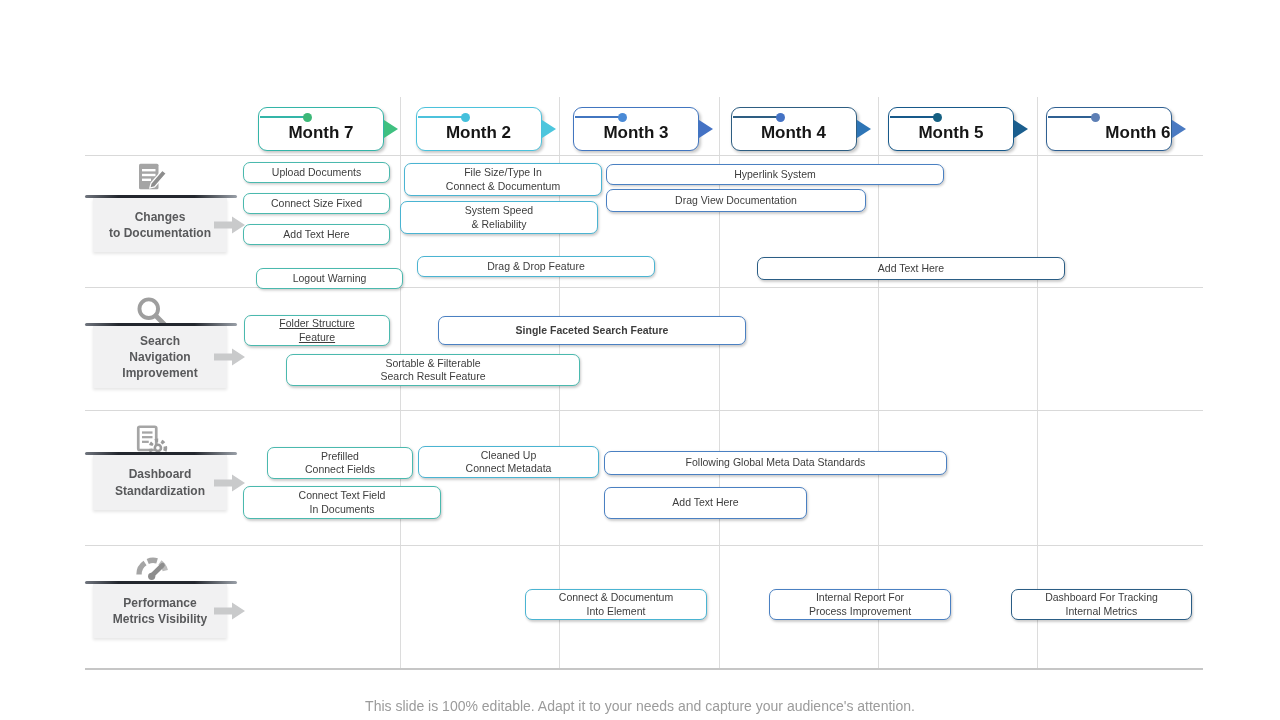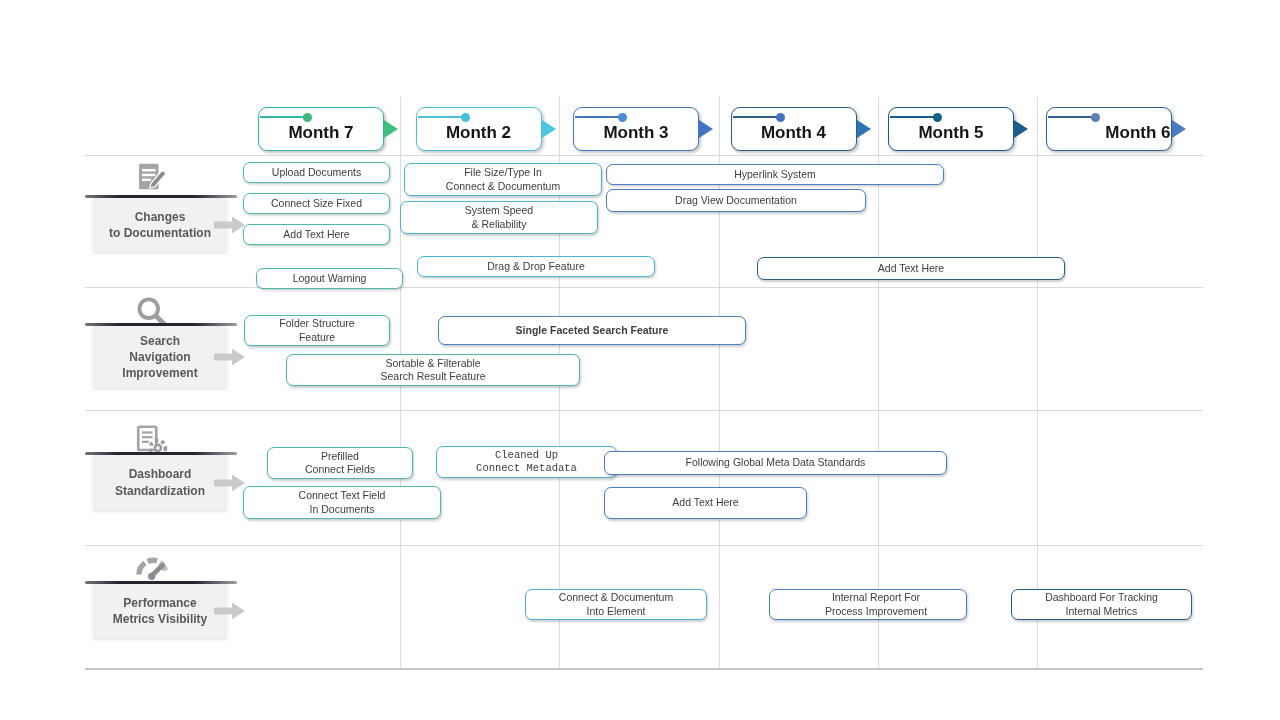--- a/index.html
+++ b/index.html
@@ -144,33 +144,34 @@
       <div class="task" style="left: 243px; top: 224px; width: 145px; height: 19px; border: 1.4px solid rgb(74, 185, 174);">Add Text Here</div>
       <div class="task" style="left: 243px; top: 268px; width: 145px; height: 19px; border: 1.4px solid rgb(74, 185, 174); margin-left: 13px;">Logout Warning</div>
       <div class="task" style="left: 404px; top: 163px; width: 196px; height: 31px; border: 1.4px solid rgb(74, 180, 210);">File Size/Type In
 Connect &amp; Documentum</div>
       <div class="task" style="left: 400px; top: 201px; width: 196px; height: 31px; border: 1.4px solid rgb(74, 180, 210);">System Speed
 &amp; Reliability</div>
       <div class="task" style="left: 606px; top: 164px; width: 336px; height: 19px; border: 1.4px solid rgb(74, 128, 194);">Hyperlink System</div>
       <div class="task" style="left: 606px; top: 189px; width: 258px; height: 21px; border: 1.4px solid rgb(74, 128, 194);">Drag View Documentation</div>
       <div class="task" style="left: 417px; top: 256px; width: 236px; height: 19px; border: 1.4px solid rgb(74, 180, 210);">Drag &amp; Drop Feature</div>
       <div class="task" style="left: 757px; top: 257px; width: 306px; height: 21px; border: 1.4px solid rgb(42, 93, 133);">Add Text Here</div>
-      <div class="task" style="left: 244px; top: 315px; width: 144px; height: 29px; border: 1.4px solid rgb(74, 185, 174);">Folder Structure
+      <div class="task" style="left: 244px; top: 315px; width: 144px; height: 29px; border: 1.4px solid rgb(74, 185, 174); text-decoration: underline;">Folder Structure
 Feature</div>
       <div class="task" style="left: 438px; top: 316px; width: 306px; height: 27px; border: 1.4px solid rgb(74, 128, 194); font-weight: bold;">Single Faceted Search Feature</div>
       <div class="task" style="left: 286px; top: 354px; width: 292px; height: 30px; border: 1.4px solid rgb(74, 185, 174);">Sortable &amp; Filterable
 Search Result Feature</div>
       <div class="task" style="left: 267px; top: 447px; width: 144px; height: 30px; border: 1.4px solid rgb(74, 185, 174);">Prefilled
 Connect Fields</div>
-      <div class="task" style="left: 436px; top: 446px; width: 179px; height: 30px; border: 1.4px solid rgb(74, 180, 210); font-family: Liberation Mono, monospace;">Cleaned Up
+      <div class="task" style="left: 418px; top: 446px; width: 179px; height: 30px; border: 1.4px solid rgb(74, 180, 210);">Cleaned Up
 Connect Metadata</div>
       <div class="task" style="left: 604px; top: 451px; width: 341px; height: 22px; border: 1.4px solid rgb(74, 128, 194);">Following Global Meta Data Standards</div>
       <div class="task" style="left: 243px; top: 486px; width: 196px; height: 31px; border: 1.4px solid rgb(74, 185, 174);">Connect Text Field
 In Documents</div>
       <div class="task" style="left: 604px; top: 487px; width: 201px; height: 30px; border: 1.4px solid rgb(74, 128, 194);">Add Text Here</div>
       <div class="task" style="left: 525px; top: 589px; width: 180px; height: 29px; border: 1.4px solid rgb(74, 180, 210);">Connect &amp; Documentum
 Into Element</div>
-      <div class="task" style="left: 769px; top: 589px; width: 180px; height: 29px; border: 1.4px solid rgb(74, 128, 194); padding-left: 16px;">Internal Report For
+      <div class="task" style="left: 769px; top: 589px; width: 180px; height: 29px; border: 1.4px solid rgb(74, 128, 194);">Internal Report For
 Process Improvement</div>
       <div class="task" style="left: 1011px; top: 589px; width: 179px; height: 29px; border: 1.4px solid rgb(42, 93, 133);">Dashboard For Tracking
 Internal Metrics</div>
     </div>
+  <div class="footer-note">This slide is 100% editable. Adapt it to your needs and capture your audience's attention.</div>
 </div>
 
 </body></html>

